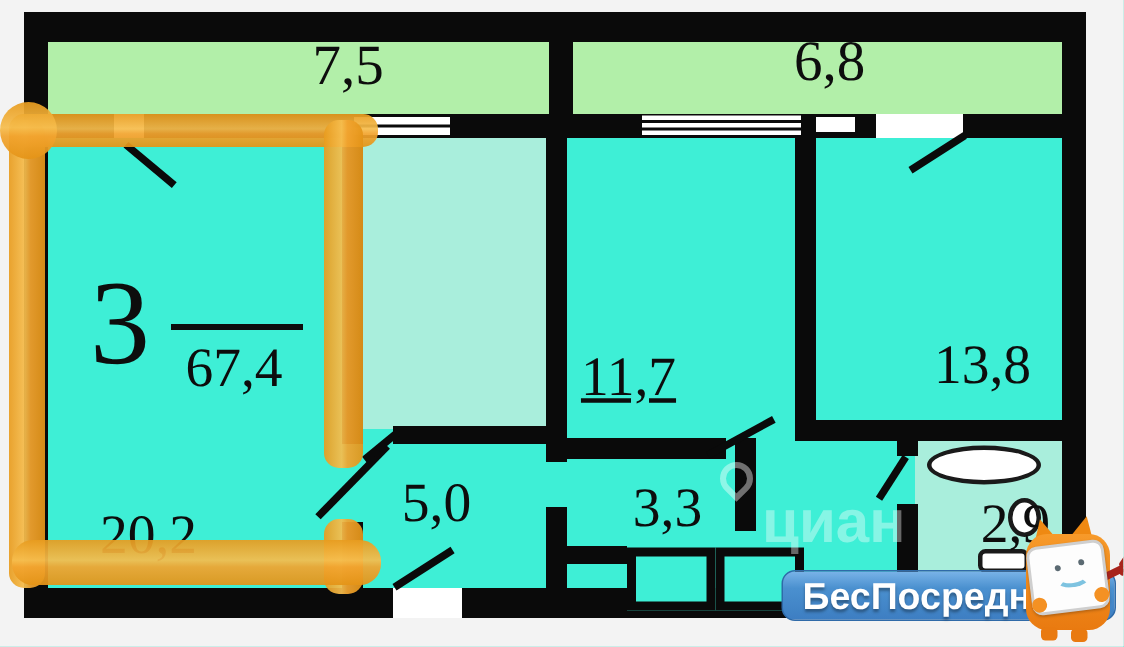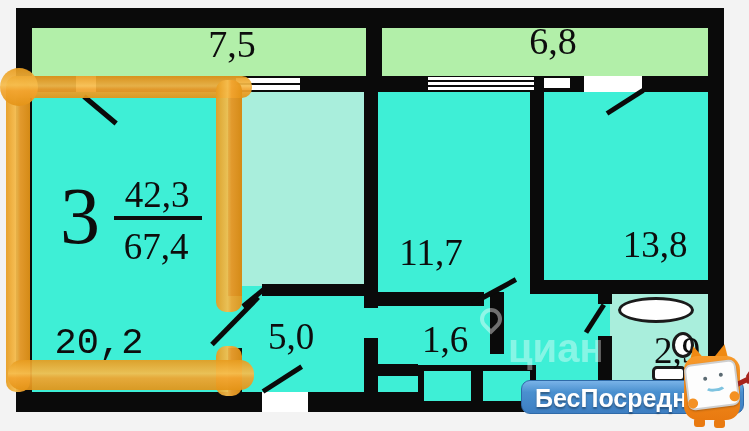--- a/index.html
+++ b/index.html
@@ -117,28 +117,27 @@
   <div class="closet" style="left:477px;top:365px;width:59px;height:42px;"></div>
 
   <div class="fx" style="left:618px;top:297px;width:76px;height:26px;border-radius:50%;"></div>
   <div class="fx" style="left:672px;top:332px;width:22px;height:26px;border-radius:50%;"></div>
   <div class="fx" style="left:652px;top:366px;width:34px;height:16px;border-radius:5px;"></div>
 
   <div class="lbl f38" style="left:232px;top:44px;">7,5</div>
   <div class="lbl f38" style="left:553px;top:41px;">6,8</div>
 
   <div class="lbl" style="left:80px;top:216px;font-size:80px;">3</div>
-  <div class="lbl" style="left:157px;top:194px;font-size:37px;">42,3</div>
   <div class="fracbar" style="left:114px;top:216px;width:88px;height:4px;"></div>
   <div class="lbl" style="left:156px;top:246px;font-size:37px;">67,4</div>
 
-  <div class="lbl f36" style="left:99px;top:343px;font-size:37px;font-family:Liberation Mono, monospace;">20,2</div>
+  <div class="lbl f36" style="left:99px;top:357px;font-size:37px;">20,2</div>
   <div class="lbl f36" style="left:291px;top:336px;font-size:37px;">5,0</div>
-  <div class="lbl f36" style="left:431px;top:252px;font-size:37px;">11,7</div>
-  <div class="lbl f36" style="left:445px;top:339px;font-size:37px;">1,6</div>
+  <div class="lbl f36" style="left:419px;top:252px;font-size:37px;text-decoration:underline;">11,7</div>
+  <div class="lbl f36" style="left:445px;top:339px;font-size:37px;">3,3</div>
   <div class="lbl f36" style="left:655px;top:244px;font-size:37px;">13,8</div>
   <div class="lbl f36" style="left:652px;top:350px;font-size:37px;margin-left:25px;">2,9</div>
 
   <div class="pin faint" style="left:480px;top:308px;"></div>
   <div class="faint-text faint" style="left:508px;top:326px;">циан</div>
 
   <div class="band" style="left:6px;top:76px;width:246px;height:22px;"></div>
   <div class="band bandv" style="left:6px;top:80px;width:24px;height:312px;"></div>
   <div class="band bandv" style="left:216px;top:80px;width:26px;height:232px;"></div>
   <div class="band bandv" style="left:216px;top:346px;width:26px;height:50px;"></div>

